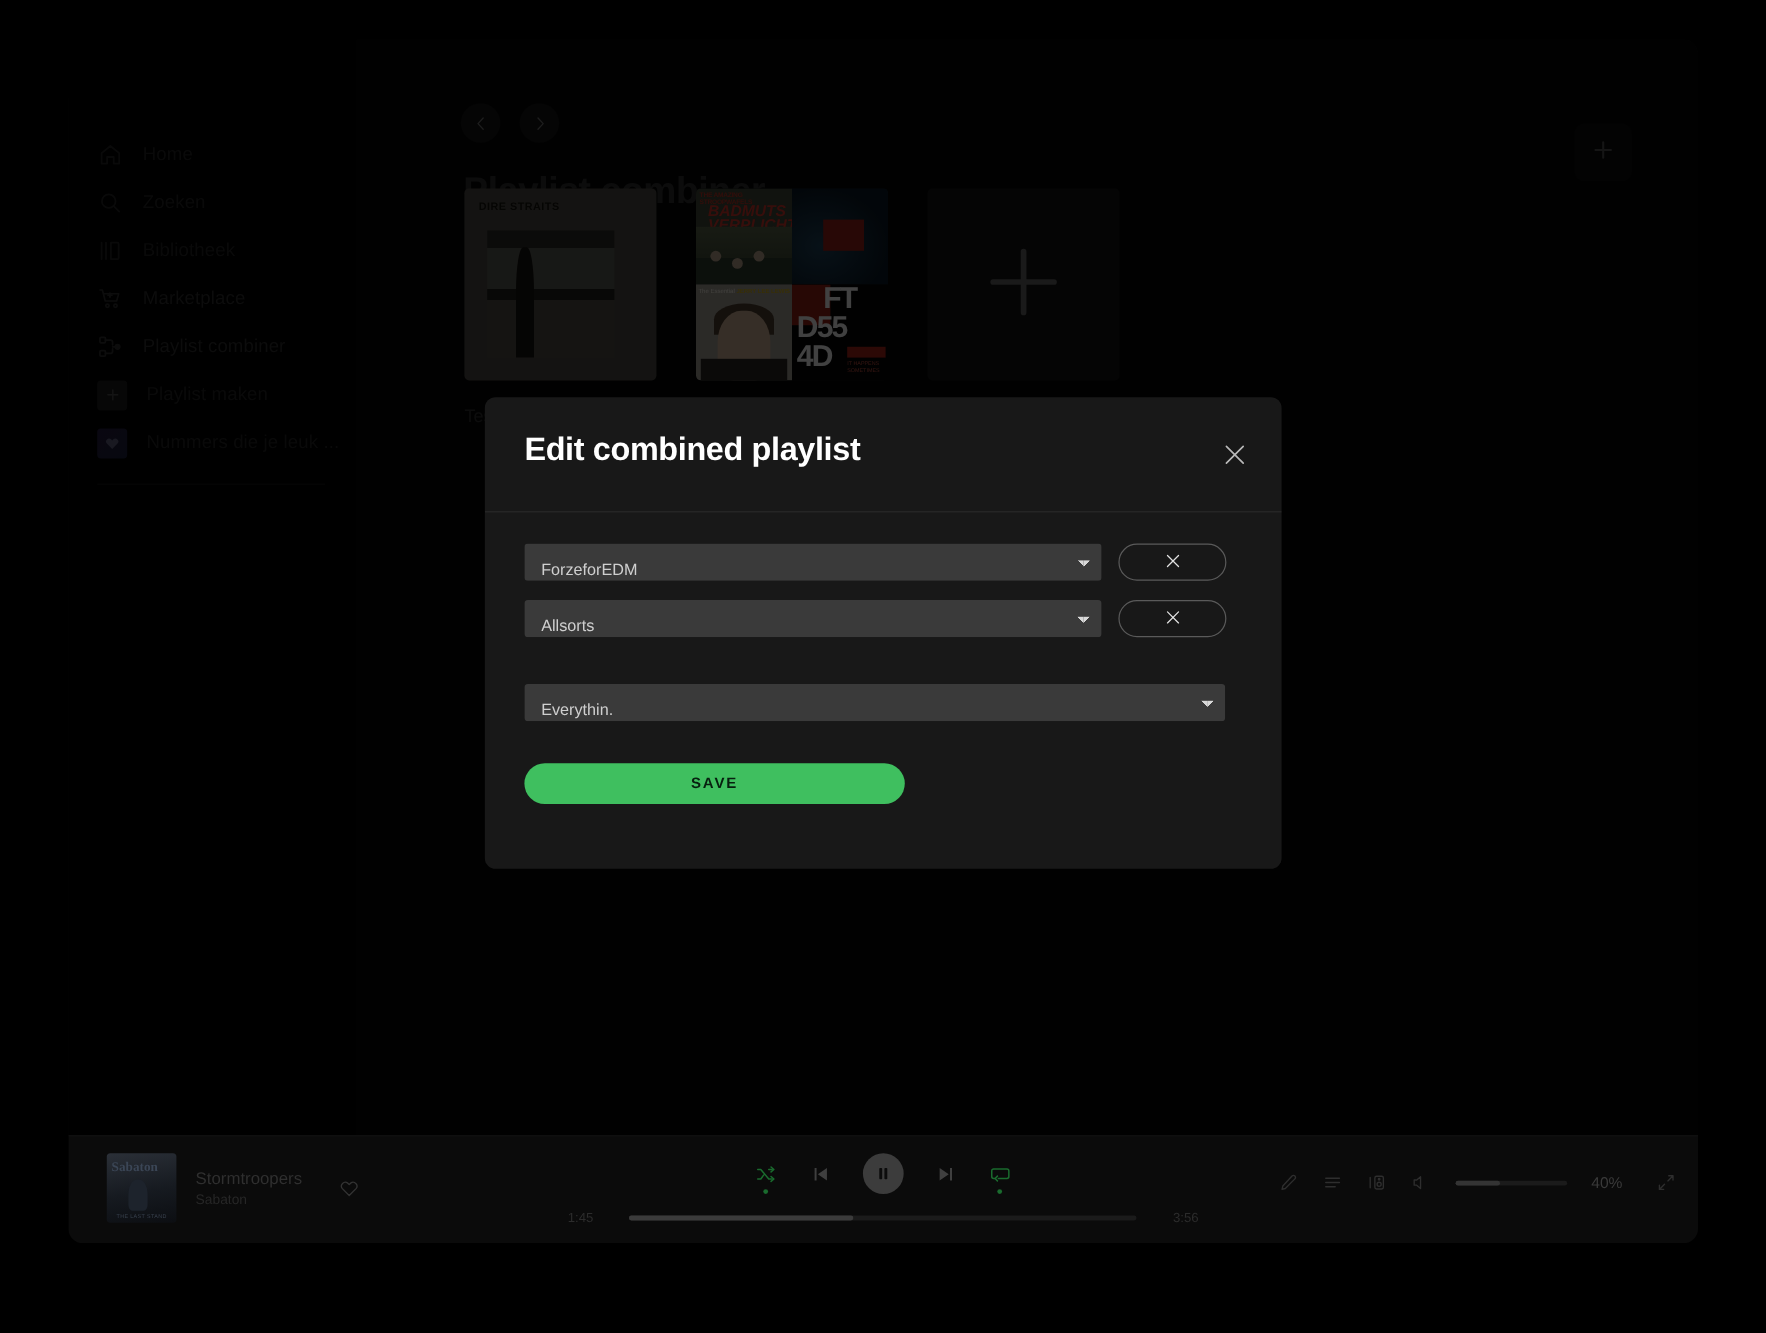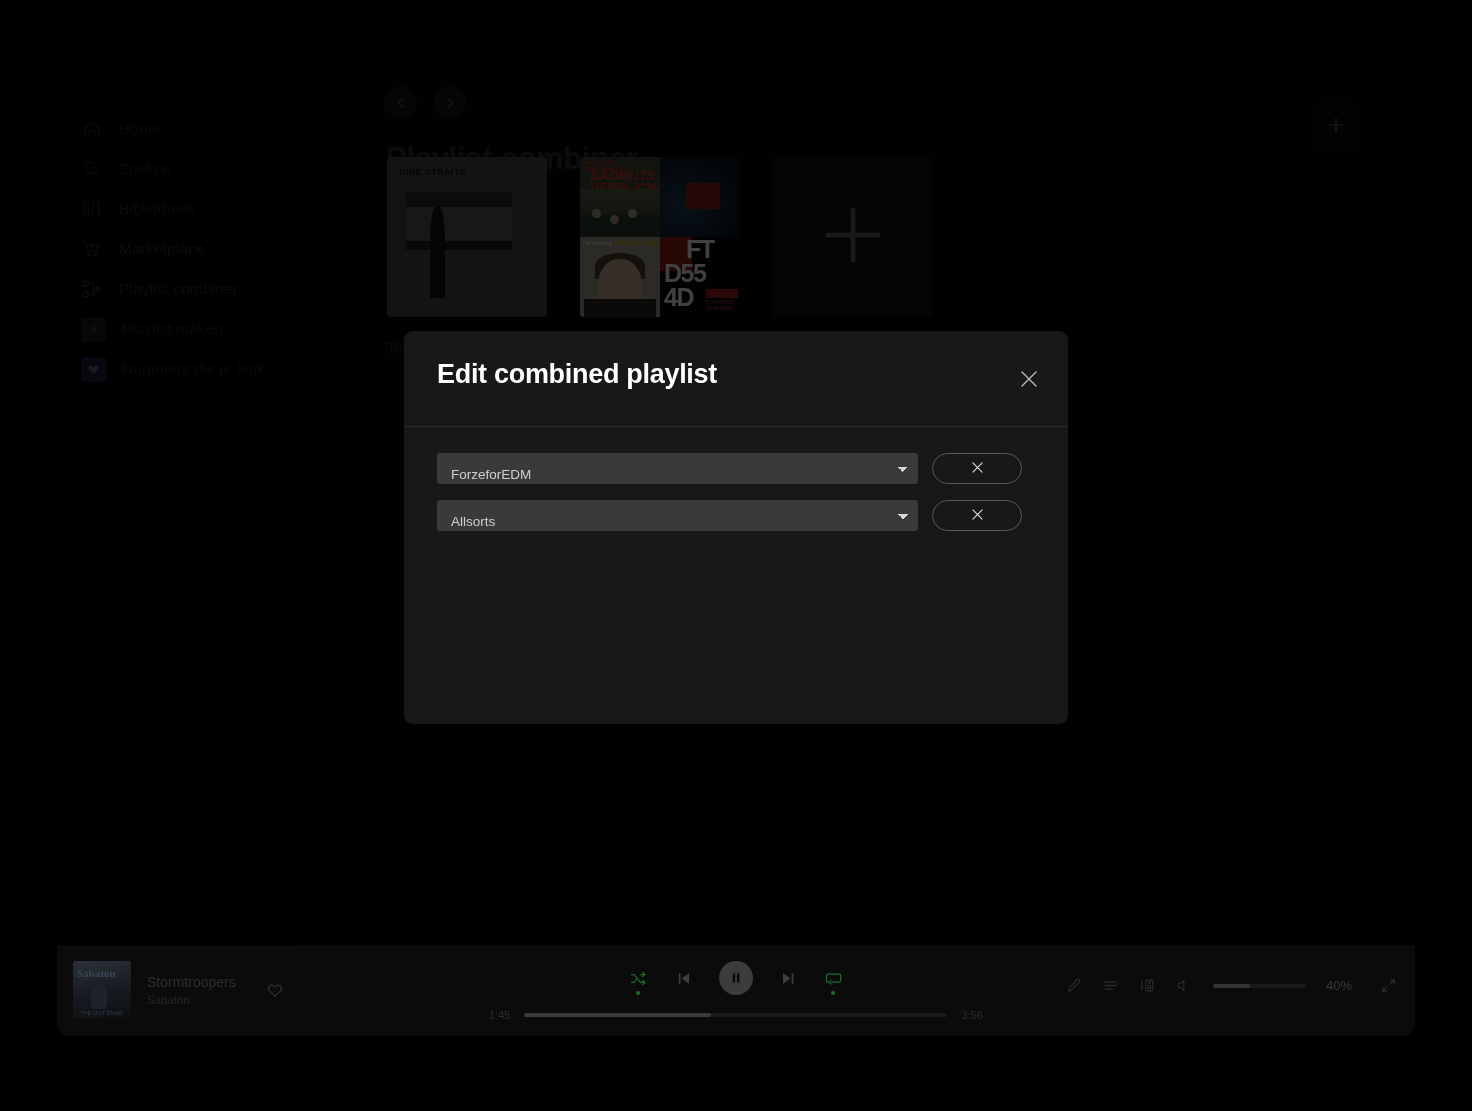--- a/index.html
+++ b/index.html
@@ -246,21 +246,21 @@
   }
 
   
   #player {
     position: absolute; left: 0; bottom: 0;
     width: 1358px; height: 90px;
     background: #0b0b0b;
     border-top: 1px solid #121212;
     z-index: 45;
   }
-  #now-playing { position: absolute; left: 16px; top: 14px; display: flex; align-items: center; gap: 16px; }
+  #now-playing { position: absolute; left: 32px; top: 14px; display: flex; align-items: center; gap: 16px; }
   #np-cover {
     width: 58px; height: 58px; border-radius: 3px; overflow: hidden;
     background: linear-gradient(170deg, #2b3038 0%, #161a20 55%, #0c0e12 100%);
     position: relative;
   }
   #np-cover .npband { position:absolute; left:4px; top:6px; font-size:11px; color:#3b4656; font-weight:700; font-family:"Liberation Serif", serif;}
   #np-cover .npfig { position:absolute; left:18px; top:22px; width:16px; height:26px; background:#1d232c; border-radius:45% 45% 20% 20%; }
   #np-cover .npbot { position:absolute; left:0; bottom:3px; width:100%; text-align:center; font-size:4.5px; color:#39424f; letter-spacing:.3px;}
   #np-text { display: flex; flex-direction: column; gap: 4px; }
   #np-title { font-size: 14px; color: #2f2f2f; }
@@ -278,21 +278,21 @@
     width: 34px; height: 34px; border-radius: 50%;
     background: #3c3c3c;
     display: flex; align-items: center; justify-content: center;
   }
   .active-dot {
     position: absolute; left: 50%; bottom: -7px;
     transform: translateX(-50%);
     width: 4px; height: 4px; border-radius: 50%;
     background: #1a6b2e;
   }
-  #scrub-row { display: flex; align-items: center; gap: 14px; margin-top: 14px; }
+  #scrub-row { display: flex; align-items: center; gap: 30px; margin-top: 14px; }
   .time { font-size: 11px; color: #2c2c2c; }
   #scrub-track {
     width: 423px; height: 4px; border-radius: 2px; background: #1b1b1b;
     position: relative; cursor: pointer;
   }
   #scrub-fill { position: absolute; left: 0; top: 0; height: 4px; border-radius: 2px; background: #3b3b3b; }
 
   #right-controls {
     position: absolute; right: 18px; top: 30px;
     display: flex; align-items: center; gap: 20px;
@@ -514,22 +514,26 @@
         </select>
         <button class="remove-btn">
           <span>
             <svg viewBox="0 0 24 24" style="width:17px;height:17px;stroke-width:1.5;color:#e2e2e2">
                 <path d="M5.5 5.5l13 13M18.5 5.5l-13 13"></path>
               </svg>
           </span>
         </button>
       </div>
 
+      <select class="pl-select" id="sel-dest">
+        <option>Everythin.</option>
+      </select>
 
       <div id="modal-actions">
+        <button class="pill-btn" id="btn-save" style="background: rgb(63, 191, 95);">SAVE</button>
       </div>
     </div>
   </div>
 
   <div id="player">
 
     <div id="now-playing">
       <div id="np-cover">
         <div class="npband">Sabaton</div>
         <div class="npfig"></div>

